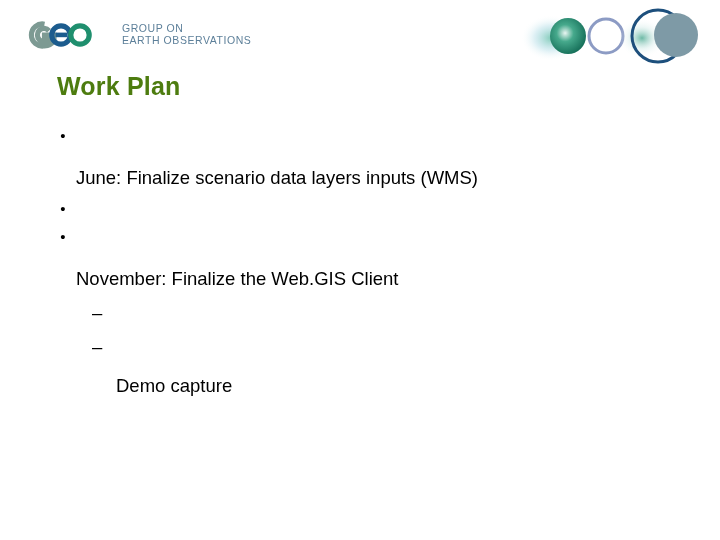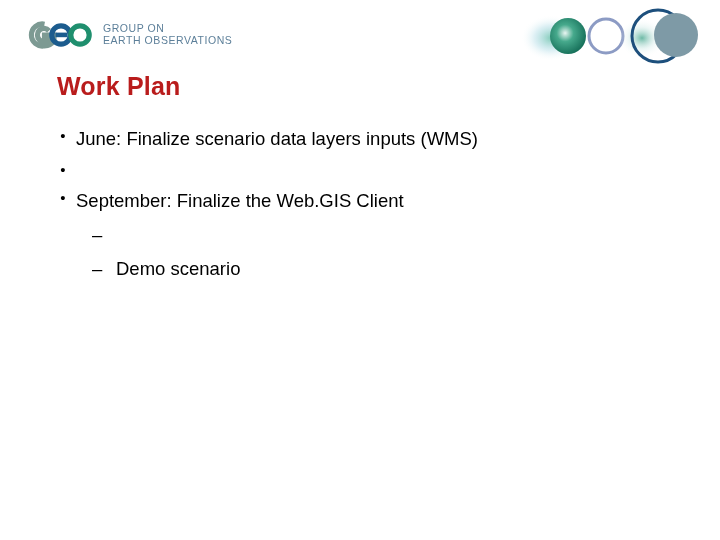--- a/index.html
+++ b/index.html
@@ -35,20 +35,21 @@
   .geo-mark {
     width: 66px;
     height: 30px;
     display: block;
   }
   .logo-words {
     display: flex;
     flex-direction: column;
     justify-content: flex-start;
     line-height: 1.12;
+    margin-left: 19px;
   }
   .logo-words span {
     font-family: "Liberation Sans", sans-serif;
     font-size: 10.5px;
     letter-spacing: 0.55px;
     color: #5c7f99;
     white-space: nowrap;
   }
 
   
@@ -61,21 +62,21 @@
     pointer-events: none;
   }
 
   
   .slide-title {
     position: absolute;
     left: 57px;
     top: 72px;
     font-size: 25px;
     font-weight: bold;
-    color: #b91c1c;
+    color: #4d7c0f;
     letter-spacing: 0.2px;
     white-space: nowrap;
   }
 
   
   .body-area {
     position: absolute;
     left: 50px;
     top: 122px;
     width: 640px;
@@ -105,20 +106,21 @@
     padding-left: 42px;
   }
   .bullet-l2 .marker {
     width: 24px;
     flex: 0 0 24px;
     text-align: left;
     line-height: inherit;
   }
   .bullet-text {
     flex: 0 1 auto;
+    margin-top: 39px;
   }
 </style>
 </head>
 <body>
 
 <div class="slide">
 
   <div class="decor">
     <svg width="210" height="80" viewBox="0 0 210 80" xmlns="http://www.w3.org/2000/svg">
       <defs>
@@ -179,27 +181,27 @@
       <span class="marker">•</span>
       <span class="bullet-text">June: Finalize scenario data layers inputs (WMS)</span>
     </div>
 
     <div class="bullet-l1">
       <span class="marker">•</span>
     </div>
 
     <div class="bullet-l1">
       <span class="marker">•</span>
-      <span class="bullet-text">September: Finalize the Web.GIS Client</span>
+      <span class="bullet-text">November: Finalize the Web.GIS Client</span>
     </div>
 
     <div class="bullet-l2">
       <span class="marker">–</span>
     </div>
 
     <div class="bullet-l2">
       <span class="marker">–</span>
-      <span class="bullet-text">Demo scenario</span>
+      <span class="bullet-text">Demo capture</span>
     </div>
 
   </div>
 
 </div>
 
 </body></html>

